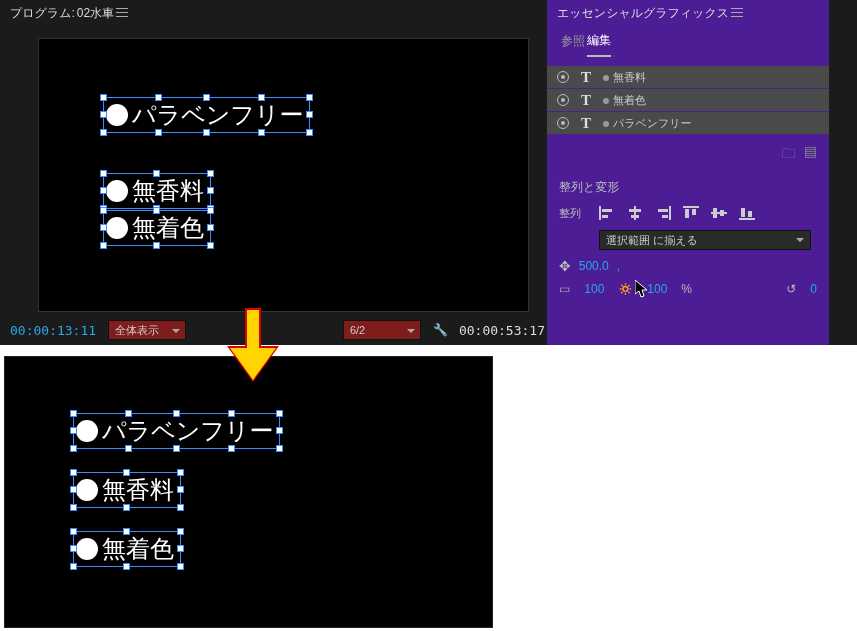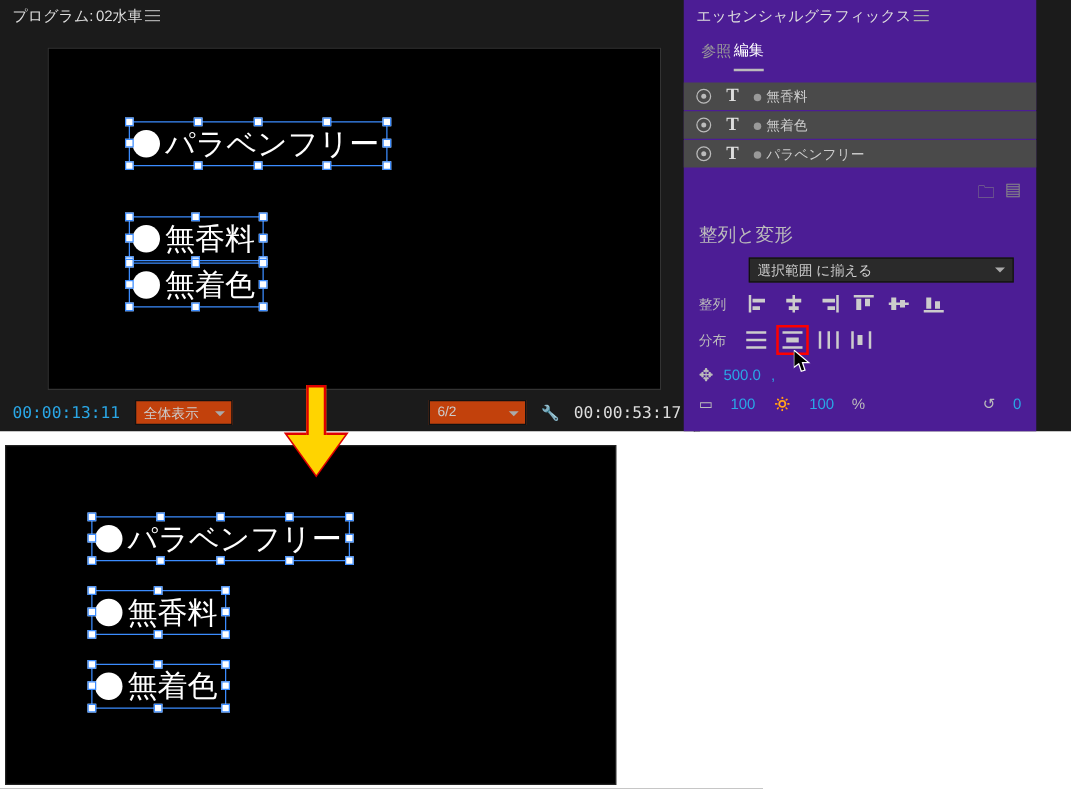--- a/index.html
+++ b/index.html
@@ -16,38 +16,38 @@
   .text-layer .bullet{width:22px;height:22px;border-radius:50%;background:#fff;margin-right:4px;flex:0 0 auto}
   .text-layer .label{color:#fff;font-size:24px;font-family:"Yu Mincho","Hiragino Mincho Pro",serif;white-space:nowrap}
   .handle{position:absolute;width:7px;height:7px;background:#fff;border:1px solid #3b8cff}
   .h-tl{left:-4px;top:-4px}.h-tr{right:-4px;top:-4px}.h-bl{left:-4px;bottom:-4px}.h-br{right:-4px;bottom:-4px}
   .h-tm{left:50%;top:-4px;margin-left:-4px}.h-bm{left:50%;bottom:-4px;margin-left:-4px}
   .h-lm{left:-4px;top:50%;margin-top:-4px}.h-rm{right:-4px;top:50%;margin-top:-4px}
   .h-qt1{left:25%;top:-4px}.h-qt2{left:75%;top:-4px}.h-qb1{left:25%;bottom:-4px}.h-qb2{left:75%;bottom:-4px}
   .transport{position:absolute;left:10px;top:319px;width:535px;height:22px;display:flex;align-items:center;gap:12px;font-size:12px}
   .tc{color:#2aa7e6;font-family:monospace;font-size:13px}
   .tc-right{color:#ddd}
-  .dd{background:#c2410c;border:1px solid #111;color:#ccc;height:20px;padding:2px 18px 2px 6px;font-size:11px;position:relative;display:flex;align-items:center}
+  .dd{background:#7f1d1d;border:1px solid #111;color:#ccc;height:20px;padding:2px 18px 2px 6px;font-size:11px;position:relative;display:flex;align-items:center}
   .dd::after{content:"";position:absolute;right:5px;top:8px;border:4px solid transparent;border-top-color:#aaa}
   .wrench{width:14px;height:14px;display:inline-block;position:relative}
   .wrench::before{content:"🔧";font-size:12px;color:#aaa}
   
   .eg-panel{position:absolute;left:547px;top:0;width:282px;height:345px;background:#4c1d95}
   .eg-tabs{display:flex;gap:2px;padding:0 14px;height:28px;align-items:center;margin-top:4px;font-size:12px;color:#999}
   .eg-tabs .tab{padding-bottom:6px;cursor:pointer}
   .eg-tabs .tab.active{color:#fff;border-bottom:2px solid #bbb}
   .layer-list{margin-top:8px}
   .layer-row{height:22px;background:#3a3a3a;margin-bottom:1px;display:flex;align-items:center;padding:0 10px;gap:12px;font-size:11px;color:#ccc}
   .layer-row.sel{background:#4a4a4a}
   .eye{width:12px;height:12px;border-radius:50%;border:1px solid #bbb;position:relative}
   .eye::after{content:"";position:absolute;width:4px;height:4px;border-radius:50%;background:#bbb;left:3px;top:3px}
   .tglyph{font-weight:bold;font-family:serif;font-size:15px;color:#ddd}
   .bullet-s{width:6px;height:6px;border-radius:50%;background:#999;display:inline-block;margin-right:4px;vertical-align:middle}
   .folder-row{display:flex;justify-content:flex-end;gap:8px;padding:8px 12px;color:#888;font-size:14px}
-  .sect-label{color:#bbb;font-size:15px;padding:4px 12px}
+  .sect-label{color:#bbb;font-size:12px;padding:4px 12px}
   .row{display:flex;align-items:center;gap:8px;padding:4px 12px}
   .sublabel{color:#bbb;font-size:11px;width:30px}
   .icon-btn{width:20px;height:18px;display:flex;align-items:center;justify-content:center;color:#ccc;cursor:pointer;position:relative}
   .dd-wide{flex:1;background:#2a2a2a;border:1px solid #111;color:#ccc;height:20px;font-size:11px;display:flex;align-items:center;padding:0 6px;position:relative;margin-left:40px;margin-right:6px}
   .dd-wide::after{content:"";position:absolute;right:6px;top:7px;border:4px solid transparent;border-top-color:#aaa}
   .dist-row{display:flex;align-items:center;gap:6px;padding:4px 12px}
   .dist-hilite{border:2px solid #f00;padding:1px}
   .tooltip{position:absolute;background:#fff;color:#000;font-size:11px;padding:2px 6px;white-space:nowrap;z-index:50}
   .cursor{position:absolute;width:14px;height:18px;z-index:60}
   .cursor svg{display:block}
@@ -165,24 +165,20 @@
     </div>
 
     <div class="folder-row">
       <span>🗀</span>
       <span>▤</span>
     </div>
 
     <div class="sect-label">整列と変形</div>
 
     <div class="row">
-      <div class="dd-wide">選択範囲 に揃える</div>
-    </div>
-
-    <div class="row">
       <span class="sublabel">整列</span>
       <span class="icon-btn">
           <span class="ai">
             <i style="left:0;top:0;width:2px;height:14px"></i>
             <i style="left:3px;top:3px;width:10px;height:3px"></i>
             <i style="left:3px;top:9px;width:6px;height:3px"></i>
           </span>
         </span>
       <span class="icon-btn">
           <span class="ai">
@@ -214,53 +210,24 @@
         </span>
       <span class="icon-btn">
           <span class="ai">
             <i style="left:0;bottom:0;width:16px;height:2px"></i>
             <i style="left:2px;bottom:3px;width:4px;height:9px"></i>
             <i style="left:9px;bottom:3px;width:4px;height:6px"></i>
           </span>
         </span>
     </div>
 
-    <div class="dist-row">
-      <span class="sublabel">分布</span>
-      <span class="icon-btn">
-          <span class="ai">
-            <i style="left:0;top:0;width:16px;height:2px"></i>
-            <i style="left:0;top:6px;width:16px;height:2px"></i>
-            <i style="left:0;top:12px;width:16px;height:2px"></i>
-          </span>
-        </span>
-      <span class="dist-hilite">
-        <span class="icon-btn">
-            <span class="ai">
-              <i style="left:0;top:0;width:16px;height:2px"></i>
-              <i style="left:3px;top:5px;width:10px;height:4px"></i>
-              <i style="left:0;top:12px;width:16px;height:2px"></i>
-            </span>
-          </span>
-      </span>
-      <span class="icon-btn">
-          <span class="ai">
-            <i style="left:0;top:0;width:2px;height:14px"></i>
-            <i style="left:7px;top:0;width:2px;height:14px"></i>
-            <i style="left:14px;top:0;width:2px;height:14px"></i>
-          </span>
-        </span>
-      <span class="icon-btn">
-          <span class="ai">
-            <i style="left:0;top:0;width:2px;height:14px"></i>
-            <i style="left:5px;top:3px;width:4px;height:8px"></i>
-            <i style="left:14px;top:0;width:2px;height:14px"></i>
-          </span>
-        </span>
-    </div>
+    <div class="row">
+      <div class="dd-wide">選択範囲 に揃える</div>
+    </div>
+
 
     <div class="cursor" style="left:88px;top:280px">
       <svg width="14" height="18" viewBox="0 0 14 18">
           <path d="M0 0 L0 14 L4 11 L6 17 L9 16 L7 10 L12 10 Z" fill="#000" stroke="#fff" stroke-width="1"></path>
         </svg>
     </div>
 
     <div class="pos-row">
       <span class="crosshair">✥</span>
       <span>500.0</span>

